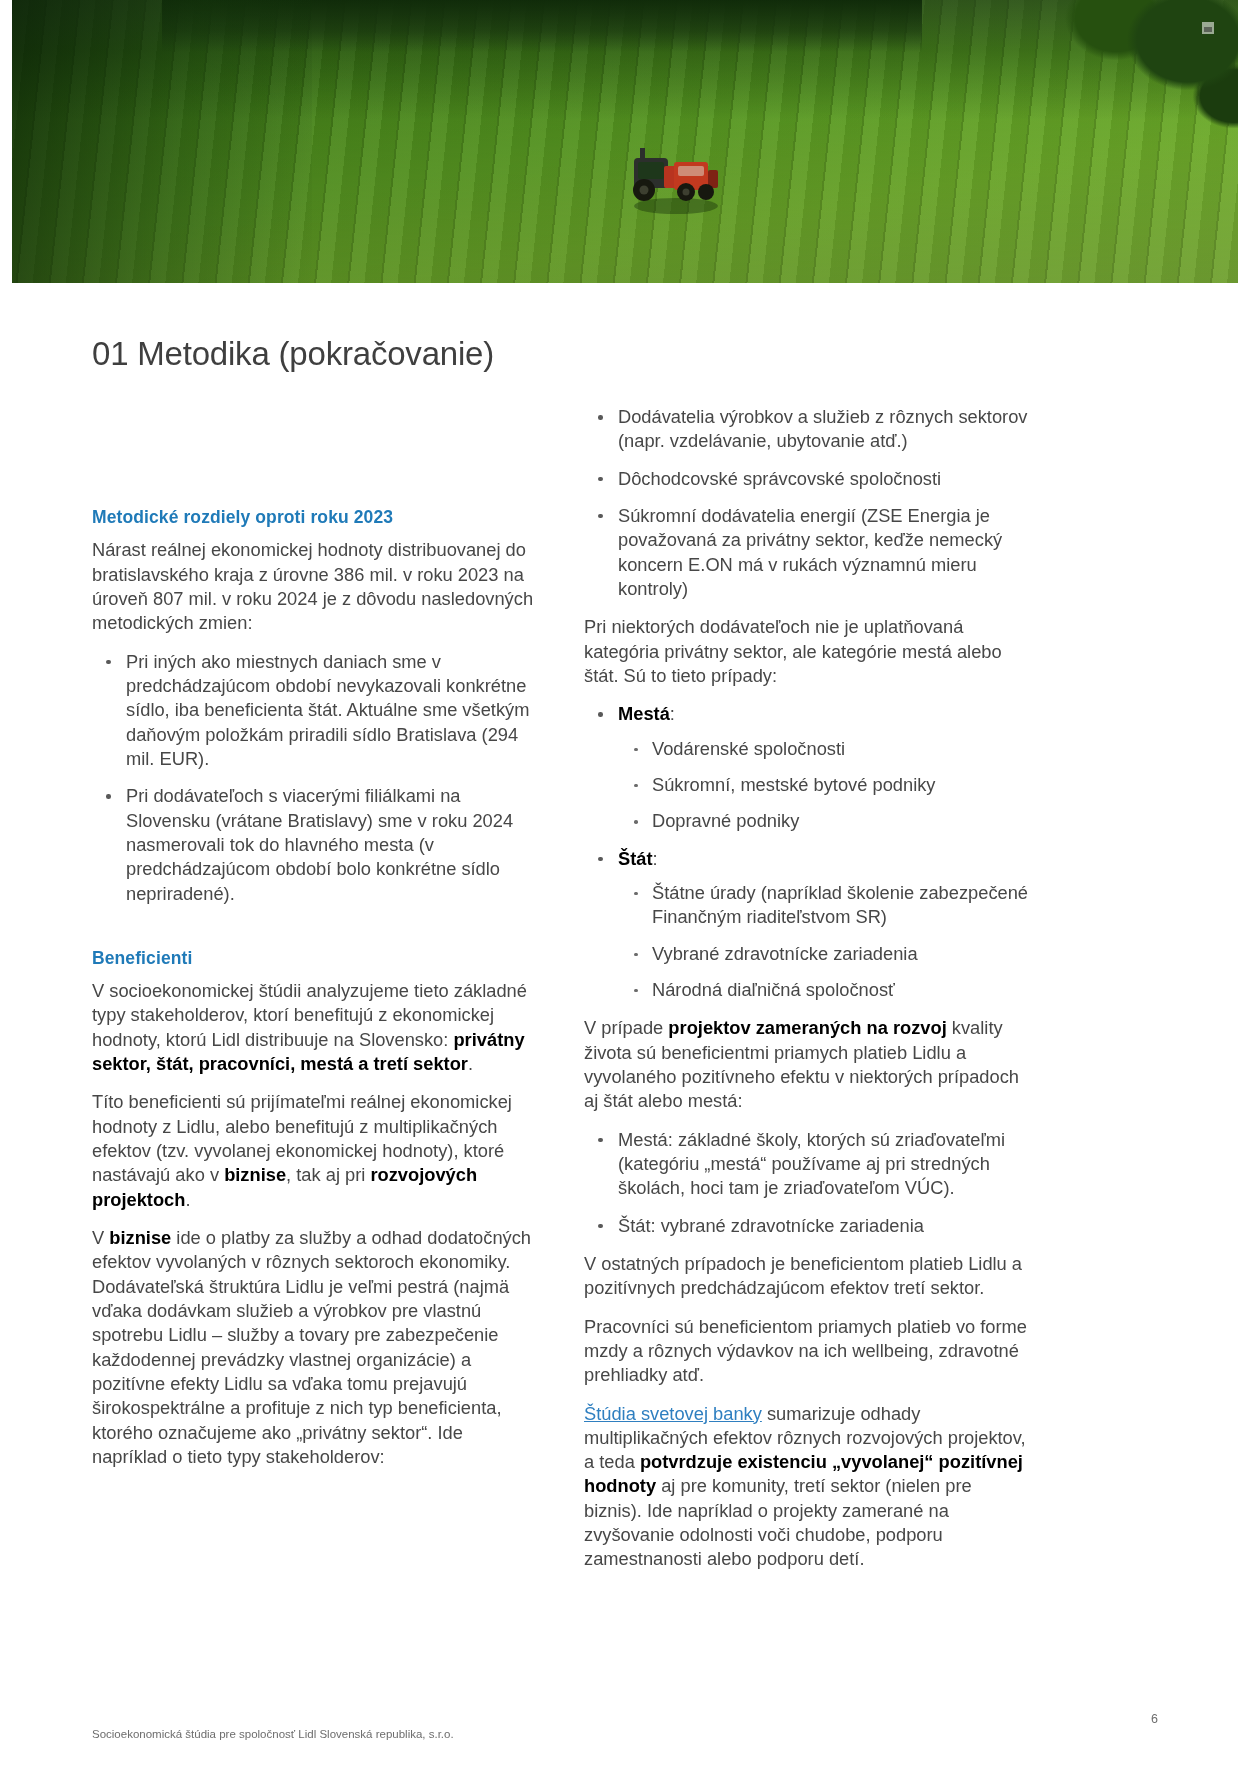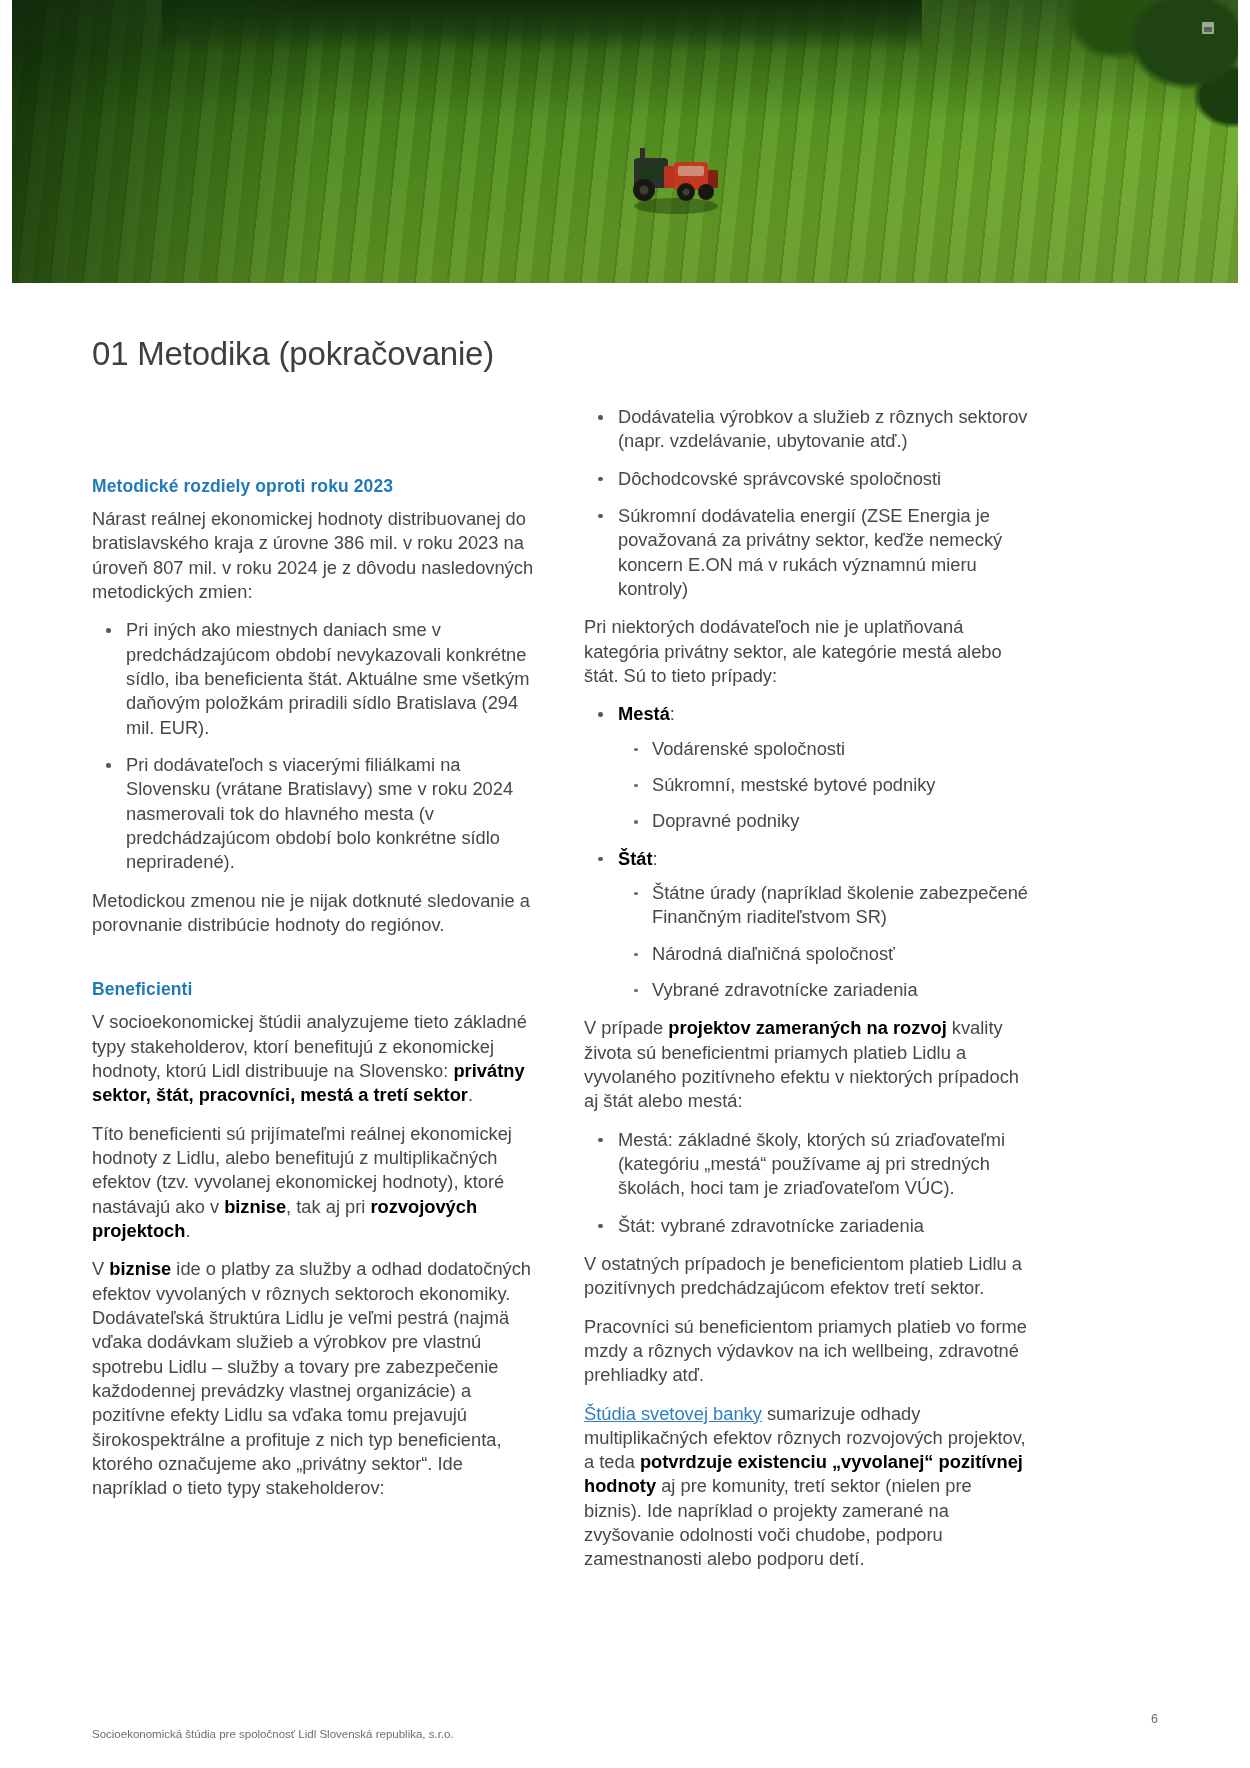--- a/index.html
+++ b/index.html
@@ -260,21 +260,20 @@
 
         <h3 class="section-heading">Metodické rozdiely oproti roku 2023</h3>
 
         <p class="body">Nárast reálnej ekonomickej hodnoty distribuovanej do bratislavského kraja z úrovne 386 mil. v roku 2023 na úroveň 807 mil. v roku 2024 je z dôvodu nasledovných metodických zmien:</p>
 
         <ul class="bullets">
           <li>Pri iných ako miestnych daniach sme v predchádzajúcom období nevykazovali konkrétne sídlo, iba beneficienta štát. Aktuálne sme všetkým daňovým položkám priradili sídlo Bratislava (294 mil. EUR).</li>
           <li>Pri dodávateľoch s viacerými filiálkami na Slovensku (vrátane Bratislavy) sme v roku 2024 nasmerovali tok do hlavného mesta (v predchádzajúcom období bolo konkrétne sídlo nepriradené).</li>
         </ul>
 
-        <p class="body">Metodickou zmenou nie je nijak dotknuté sledovanie a porovnanie distribúcie hodnoty do regiónov.</p>
 
         <h3 class="section-heading spaced-top">Beneficienti</h3>
 
         <p class="body"><span>V socioekonomickej štúdii analyzujeme tieto základné typy stakeholderov, ktorí benefitujú z ekonomickej hodnoty, ktorú Lidl distribuuje na Slovensko: </span><b>privátny sektor, štát, pracovníci, mestá a tretí sektor</b><span>.</span></p>
 
         <p class="body"><span>Títo beneficienti sú prijímateľmi reálnej ekonomickej hodnoty z Lidlu, alebo benefitujú z multiplikačných efektov (tzv. vyvolanej ekonomickej hodnoty), ktoré nastávajú ako v </span><b>biznise</b><span>, tak aj pri </span><b>rozvojových projektoch</b><span>.</span></p>
 
         <p class="body"><span>V </span><b>biznise</b><span> ide o platby za služby a odhad dodatočných efektov vyvolaných v rôznych sektoroch ekonomiky. Dodávateľská štruktúra Lidlu je veľmi pestrá (najmä vďaka dodávkam služieb a výrobkov pre vlastnú spotrebu Lidlu – služby a tovary pre zabezpečenie každodennej prevádzky vlastnej organizácie) a pozitívne efekty Lidlu sa vďaka tomu prejavujú širokospektrálne a profituje z nich typ beneficienta, ktorého označujeme ako „privátny sektor“. Ide napríklad o tieto typy stakeholderov:</span></p>
 
       </div>
@@ -293,22 +292,22 @@
           <li><b>Mestá</b><span>:</span>
             <ul class="subbullets">
               <li>Vodárenské spoločnosti</li>
               <li>Súkromní, mestské bytové podniky</li>
               <li>Dopravné podniky</li>
             </ul>
           </li>
           <li><b>Štát</b><span>:</span>
             <ul class="subbullets">
               <li>Štátne úrady (napríklad školenie zabezpečené Finančným riaditeľstvom SR)</li>
+              <li>Vybrané zdravotnícke zariadenia</li>
               <li>Národná diaľničná spoločnosť</li>
-              <li>Vybrané zdravotnícke zariadenia</li>
             </ul>
           </li>
         </ul>
 
         <p class="body"><span>V prípade </span><b>projektov zameraných na rozvoj</b><span> kvality života sú beneficientmi priamych platieb Lidlu a vyvolaného pozitívneho efektu v niektorých prípadoch aj štát alebo mestá:</span></p>
 
         <ul class="bullets">
           <li>Mestá: základné školy, ktorých sú zriaďovateľmi (kategóriu „mestá“ používame aj pri stredných školách, hoci tam je zriaďovateľom VÚC).</li>
           <li>Štát: vybrané zdravotnícke zariadenia</li>
         </ul>

